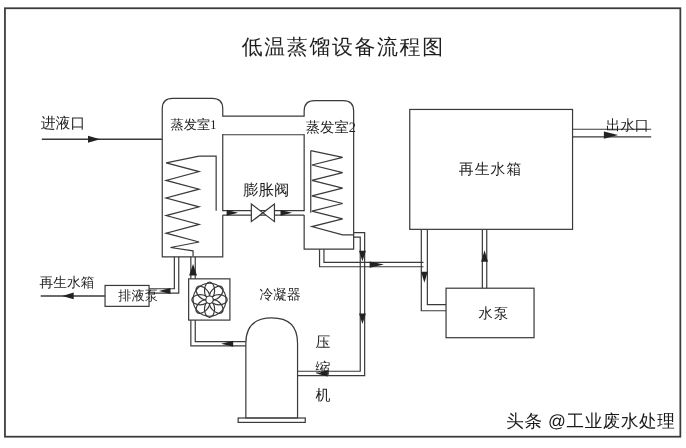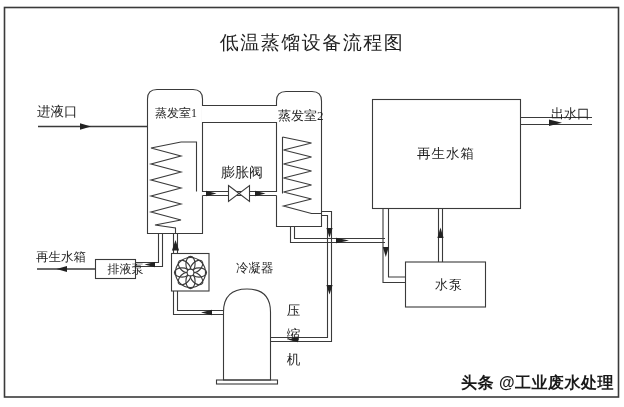--- a/index.html
+++ b/index.html
@@ -15,21 +15,21 @@
   .lbl-evap2{left:278px;top:107px;font-size:13px;}
   .lbl-valve{left:221px;top:164px;font-size:14px;}
   .lbl-tank{left:372px;top:99px;width:148px;height:110px;display:flex;align-items:center;justify-content:center;font-size:13.5px;letter-spacing:1px;}
   .lbl-outlet{left:551px;top:105px;font-size:13px;font-family:Liberation Serif, serif;}
   .lbl-conc{left:36px;top:249px;font-size:12.5px;}
   .lbl-drainpump{left:95px;top:259px;width:61px;height:20px;display:flex;align-items:center;justify-content:center;font-size:12px;}
   .lbl-condenser{left:210px;top:260px;font-size:12.5px;margin-left:26px;}
   .lbl-compressor{left:241px;top:299px;width:17px;font-size:13.5px;line-height:24.3px;word-break:break-all;white-space:normal;text-align:center;margin-left:44px;}
   .lbl-waterpump{left:405px;top:262px;width:88px;height:45px;display:flex;align-items:center;justify-content:center;font-size:13px;letter-spacing:1px;}
   .watermark{
-    right:10px;bottom:13px;font-size:16px;font-weight:bold;color:#1a1a1a;letter-spacing:0.5px;
+    right:10px;bottom:13px;font-size:16px;font-weight:normal;color:#1a1a1a;letter-spacing:0.5px;
     font-family:"Liberation Sans","DejaVu Sans",sans-serif;
     text-shadow:0 1px 0 rgba(255,255,255,0.45), 0 -1px 0 rgba(255,255,255,0.3);
   }
 </style>
 </head>
 <body>
 
 <div class="canvas">
 
   <svg class="diagram-svg" width="624" height="407" viewBox="0 0 624 407" fill="none" stroke="#3a3a3a" stroke-width="1.1">

